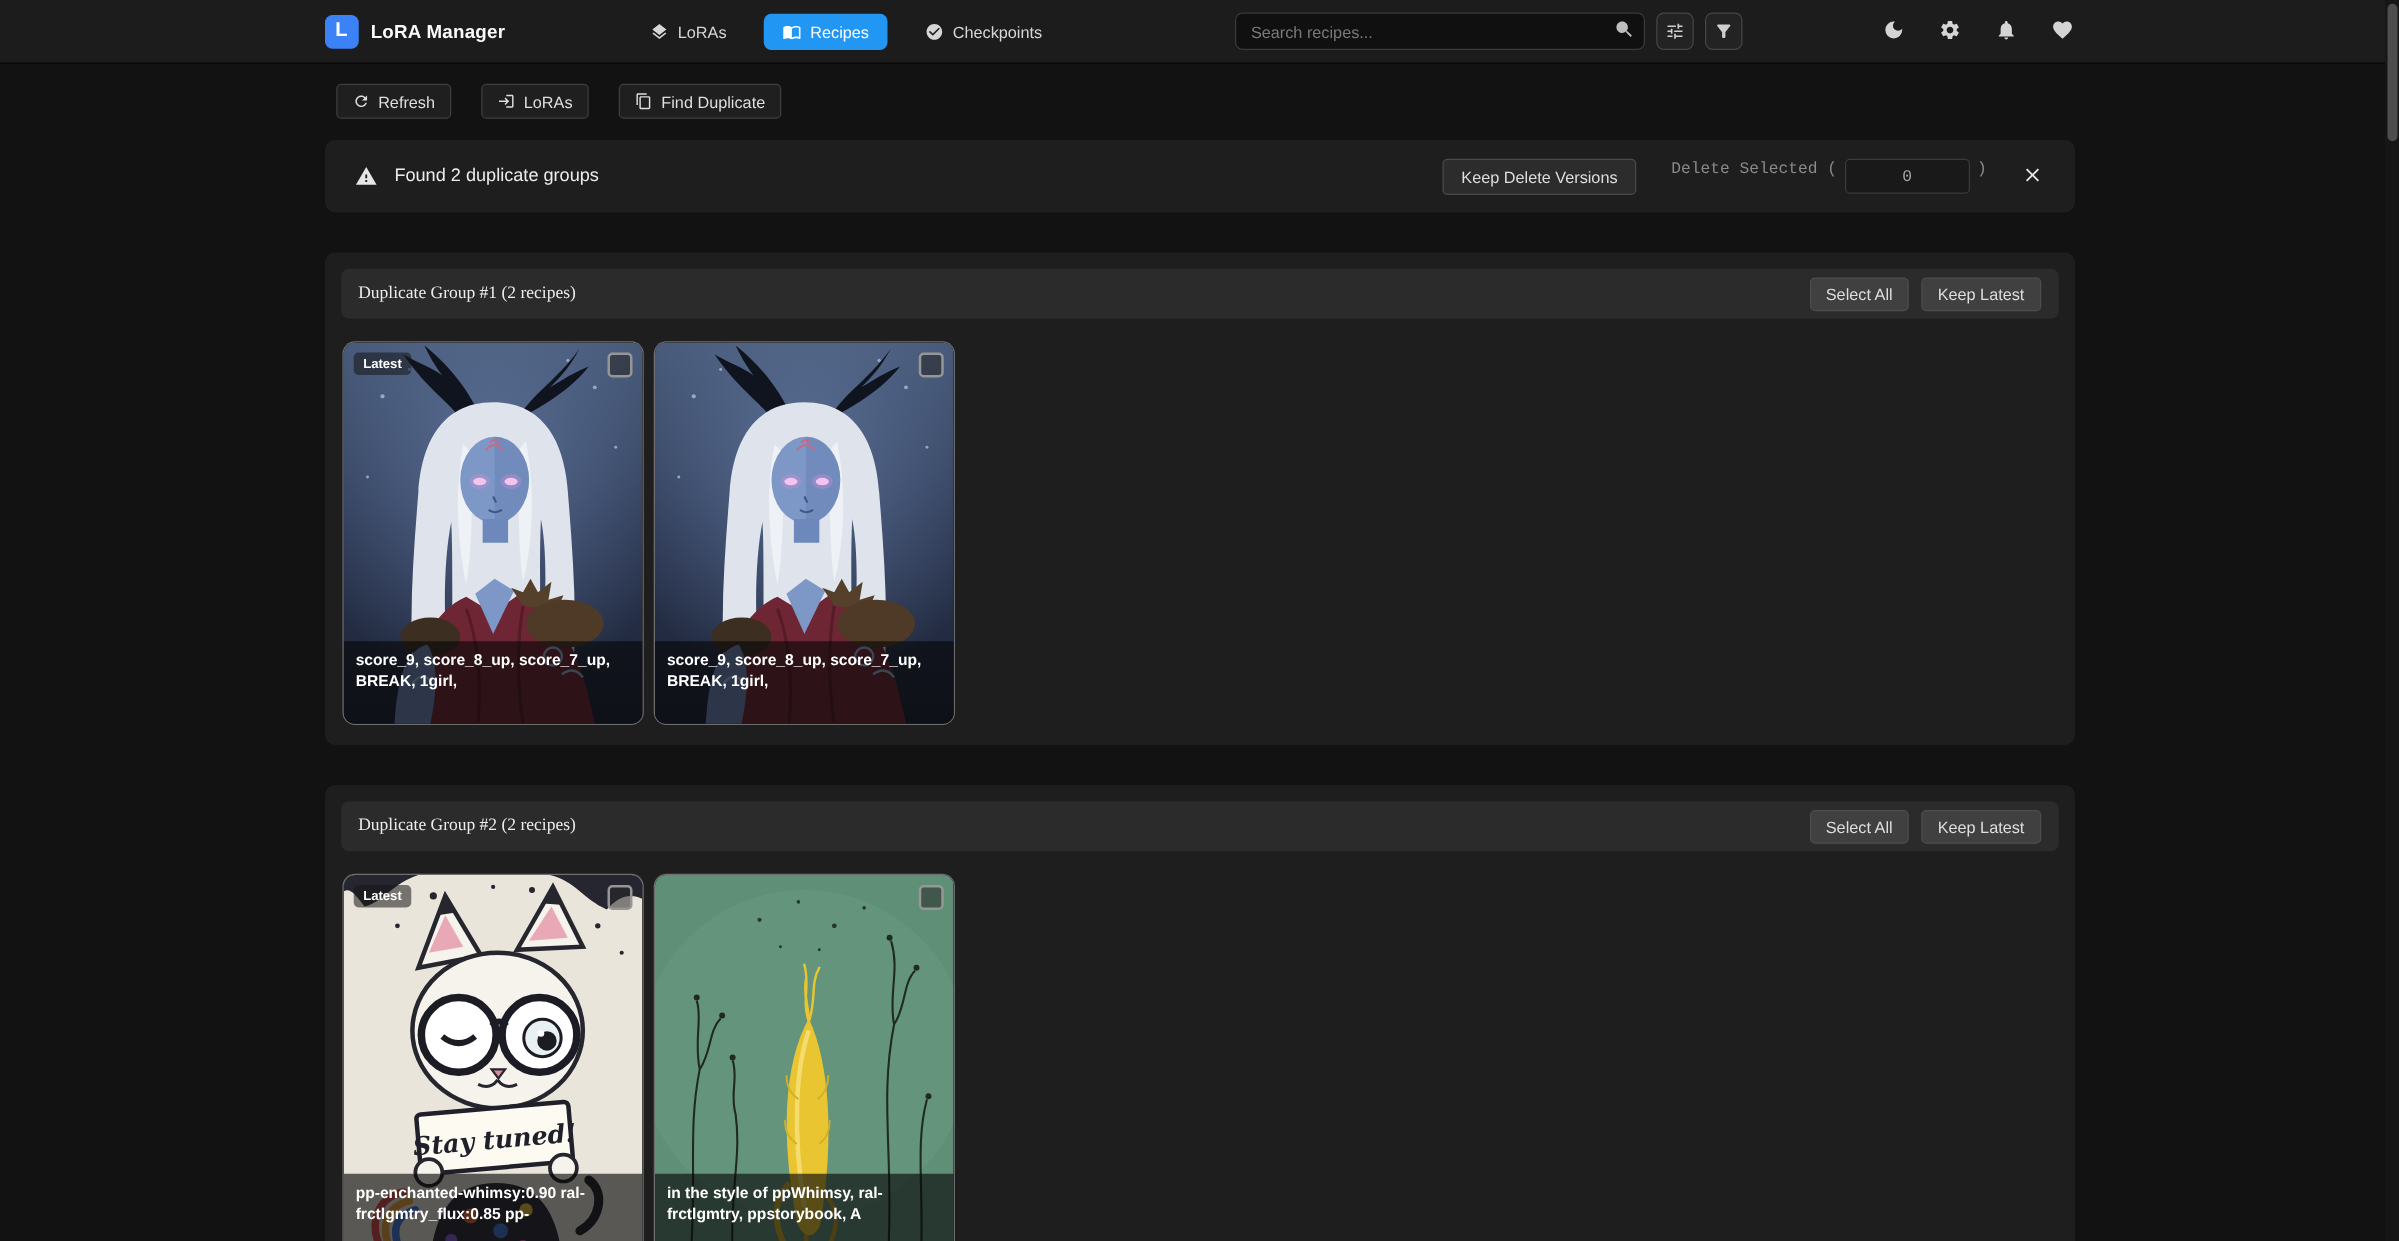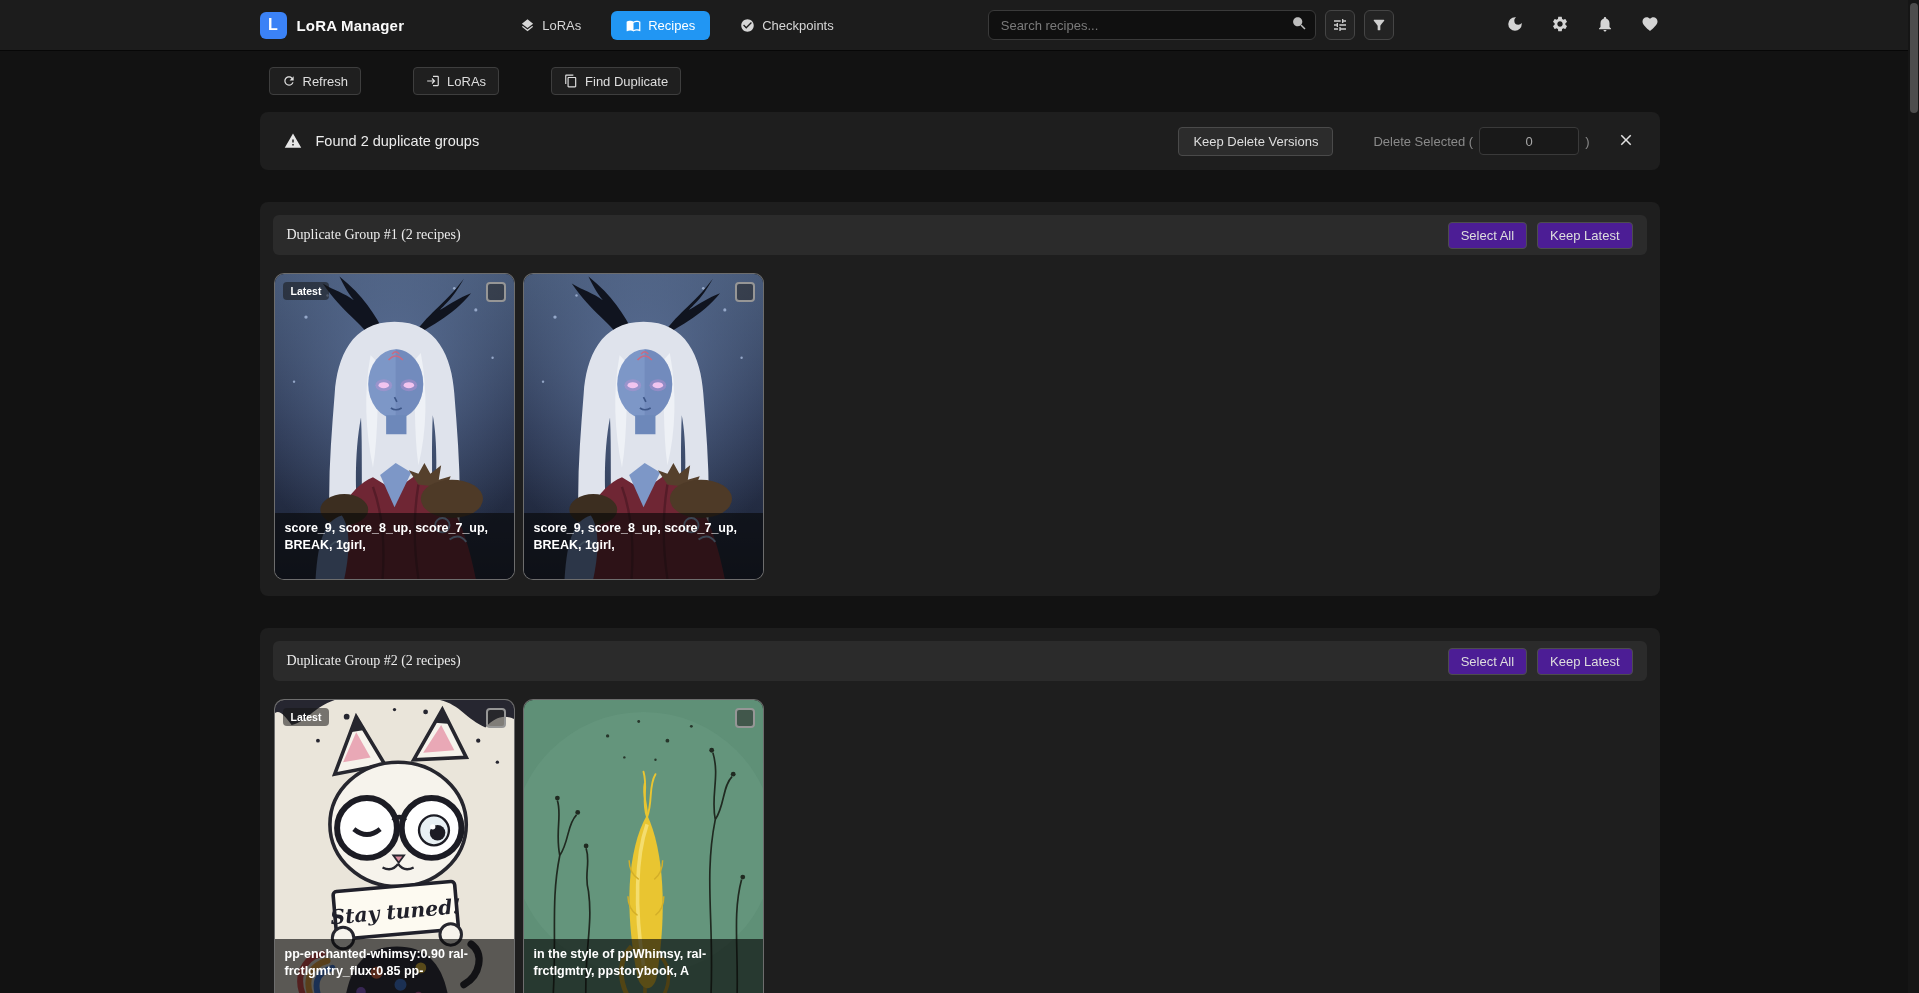--- a/index.html
+++ b/index.html
@@ -46,56 +46,56 @@
     width:30px; height:30px; margin-left:9px; border-radius:6px;
     background:#232323; border:1px solid #454545; color:#cfcfcf;
     display:flex; align-items:center; justify-content:center; cursor:pointer;
   }
   .iconbtn svg { width:16px; height:16px; }
   .right-icons { margin-left:auto; display:flex; align-items:center; gap:25px; }
   .ghost-iconbtn { background:none; border:none; color:#d4d4d4; cursor:pointer; width:20px; height:20px; padding:0; }
   .ghost-iconbtn svg { width:18px; height:18px; }
 
   
-  .toolbar { display:flex; gap:52px; margin-top:17px; padding-left:9px; }
+  .toolbar { display:flex; gap:24px; margin-top:17px; padding-left:9px; }
   .btn {
     display:inline-flex; align-items:center; gap:7px;
     background:#1f1f1f; border:1px solid #3e3e3e; color:#dedede;
     font-size:13px; font-family:inherit; border-radius:4px;
     padding:6px 12px; cursor:pointer; line-height:1;
   }
   .btn svg { width:14px; height:14px; }
 
   
   .alert {
     margin-top:17px; height:58px; background:#1e1e1e; border-radius:8px;
     display:flex; align-items:center; padding:0 24px;
   }
   .warn-icon { width:18px; height:18px; color:#e6e6e6; flex:0 0 auto; }
   .alert-msg { margin-left:14px; font-size:14.5px; color:#ececec; }
   .alert-spacer { flex:1; }
   .btn.mid { background:#2c2c2c; border-color:#4a4a4a; padding:7px 14px; }
-  .delete-group { display:flex; align-items:center; gap:6px; margin-left:40px; color:#8a8a8a; font-size:13px; cursor:pointer; background:none; border:none; font-family:Liberation Sans, sans-serif; }
+  .delete-group { display:flex; align-items:flex-start; gap:6px; margin-left:28px; color:#8a8a8a; font-size:13px; cursor:pointer; background:none; border:none; font-family:Liberation Mono, monospace; }
   .count-input {
     width:100px; height:28px; background:#191919; border:1px solid #3a3a3a;
     border-radius:4px; color:#a8a8a8; font-size:13px; text-align:center;
     font-family:inherit; outline:none;
   }
   .close-btn { margin-left:26px; background:none; border:none; color:#e3e3e3; cursor:pointer; width:20px; height:20px; padding:0; }
   .close-btn svg { width:18px; height:18px; }
 
   
   .group { margin-top:32px; background:#1e1e1e; border-radius:8px; padding:13px 13px 16px; }
   .group-header {
     background:#2b2b2b; border-radius:6px; height:40px;
     display:flex; align-items:center; padding:0 14px;
   }
   .group-title { font-size:14px; color:#ececec;font-family:Liberation Serif, serif; }
   .group-actions { margin-left:auto; display:flex; gap:10px; }
-  .btn.small { background:#4c1d95; border-color:#4d4d4d; padding:6px 12px; }
+  .btn.small { background:#404040; border-color:#4d4d4d; padding:6px 12px; }
   .cards { margin-top:18px; display:flex; gap:8px; padding-left:1px; }
 
   
   .card {
     position:relative; width:241px; height:307px; border-radius:10px;
     overflow:hidden; border:1px solid rgba(255,255,255,.4); background:#0c0c0c;
     flex:0 0 auto; cursor:pointer;
   }
   .card .art { position:absolute; inset:0; width:100%; height:100%; display:block; }
   .badge {

